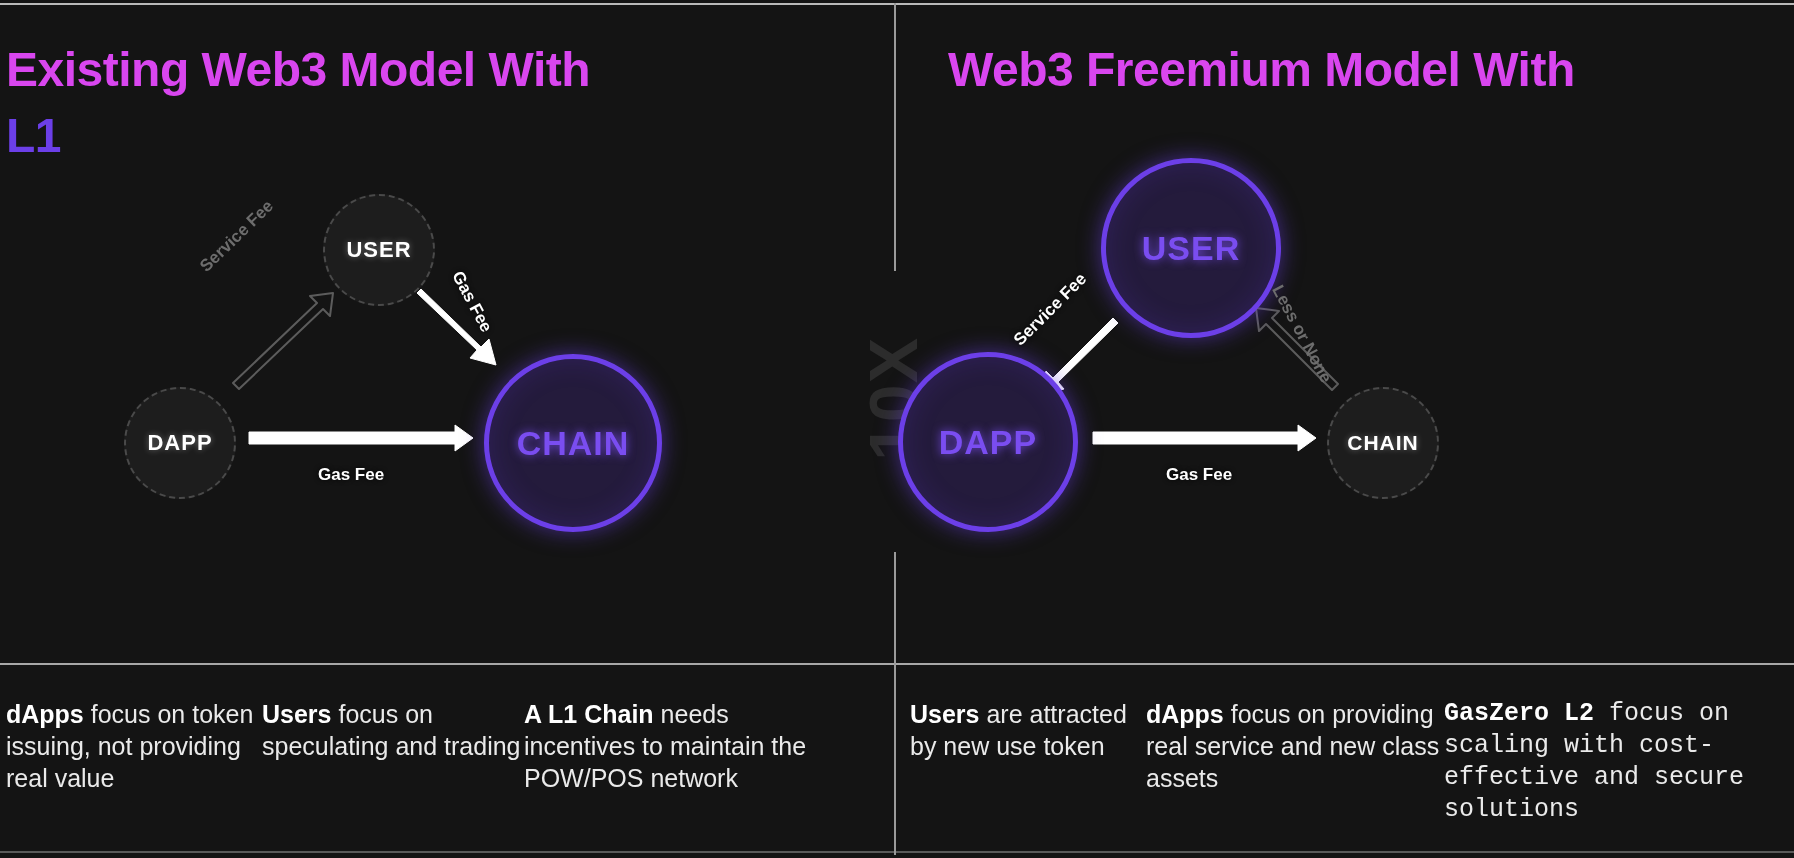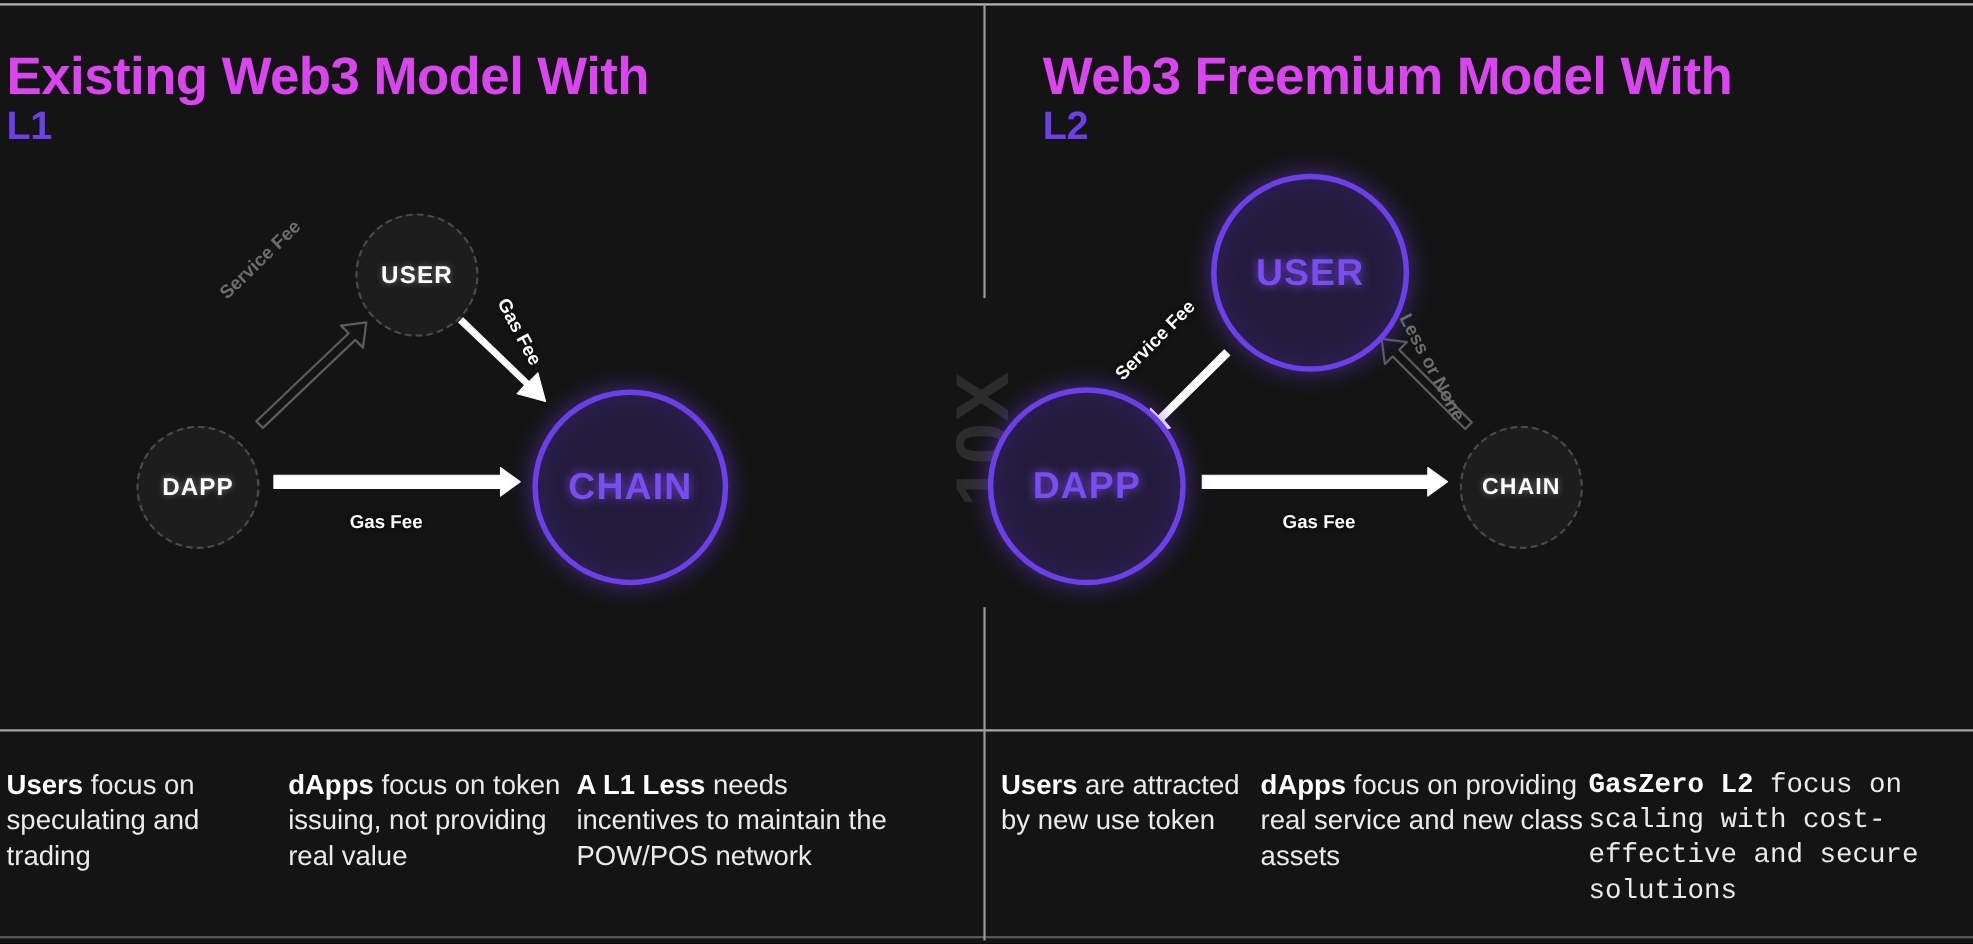--- a/index.html
+++ b/index.html
@@ -34,22 +34,22 @@
 
   
   .title-block { position: absolute; }
   .title-block.left  { left: 6px;   top: 45px; }
   .title-block.right { left: 948px; top: 45px; }
   .title-main {
     font-size: 48px; font-weight: 800; color: #d946ef;
     letter-spacing: -0.5px; line-height: 1.05; white-space: nowrap;
   }
   .title-sub {
-    font-size: 36px; font-weight: 800; color: #6c3fe8;
-    letter-spacing: -0.5px; line-height: 1.05; margin-top: 0;
+    font-size: 48px; font-weight: 800; color: #6c3fe8;
+    letter-spacing: -0.5px; line-height: 1.05; margin-top: 16px;
   }
 
   
   .tenx {
     position: absolute; left: 828px; top: 360px;
     width: 130px; text-align: center;
     font-size: 68px; font-weight: 800; color: #2c2c2c;
     letter-spacing: 1px;
     transform: rotate(-90deg); transform-origin: center center;
     user-select: none;
@@ -121,21 +121,20 @@
   <div class="divider-v upper"></div>
   <div class="divider-v lower"></div>
 
   <div class="title-block left">
     <div class="title-main">Existing Web3 Model With</div>
     <div class="title-sub">L1</div>
   </div>
 
   <div class="title-block right">
     <div class="title-main">Web3 Freemium Model With</div>
-    <div class="title-sub">L2</div>
   </div>
 
   <div class="tenx">10X</div>
 
   <svg class="arrow-layer" viewBox="0 0 1794 858" width="1794" height="858" xmlns="http://www.w3.org/2000/svg">
 
     <g>
       <path d="M 233 383 L 317 303 L 310 296 L 333 293 L 330 316 L 323 309 L 239 389 Z" fill="none" stroke="#5c5c5c" stroke-width="2" stroke-linejoin="round"></path>
     </g>
 
@@ -196,27 +195,27 @@
     <div class="edge-label white" style="left:1010px; top:336px; transform:rotate(-45deg); transform-origin:left top;">Service Fee</div>
 
     <div class="edge-label muted" style="left:1285px; top:282px; transform:rotate(62deg); transform-origin:left top;">Less or None</div>
 
     <div class="edge-label white" style="left:1166px; top:465px;">Gas Fee</div>
   </div>
 
   <div class="footer left">
     <div class="footer-cols">
       <div class="footer-col">
+        <b>dApps</b><span> focus on token issuing, not providing real value</span>
+      </div>
+      <div class="footer-col">
         <b>Users</b><span> focus on speculating and trading</span>
       </div>
       <div class="footer-col">
-        <b>dApps</b><span> focus on token issuing, not providing real value</span>
-      </div>
-      <div class="footer-col">
-        <b>A L1 Less</b><span> needs incentives to maintain the POW/POS network</span>
+        <b>A L1 Chain</b><span> needs incentives to maintain the POW/POS network</span>
       </div>
     </div>
   </div>
 
   <div class="footer right">
     <div class="footer-cols">
       <div class="footer-col">
         <b>Users</b><span> are attracted by new use token</span>
       </div>
       <div class="footer-col">

